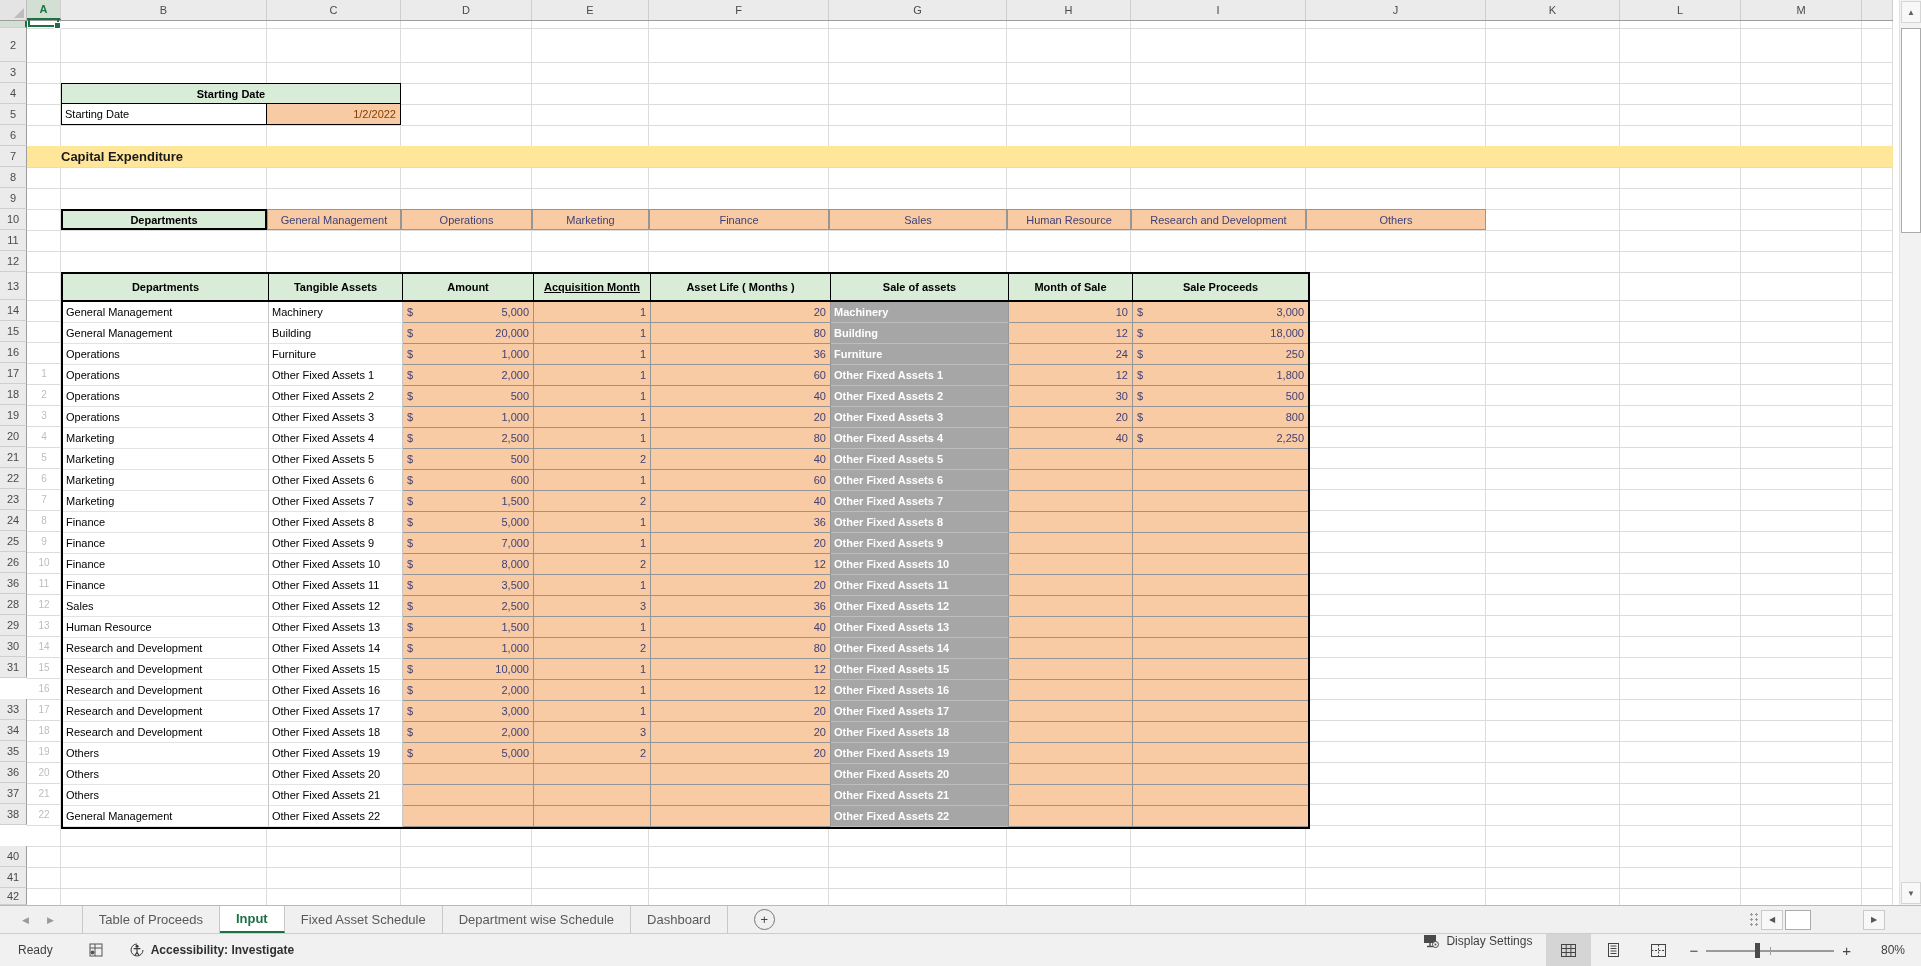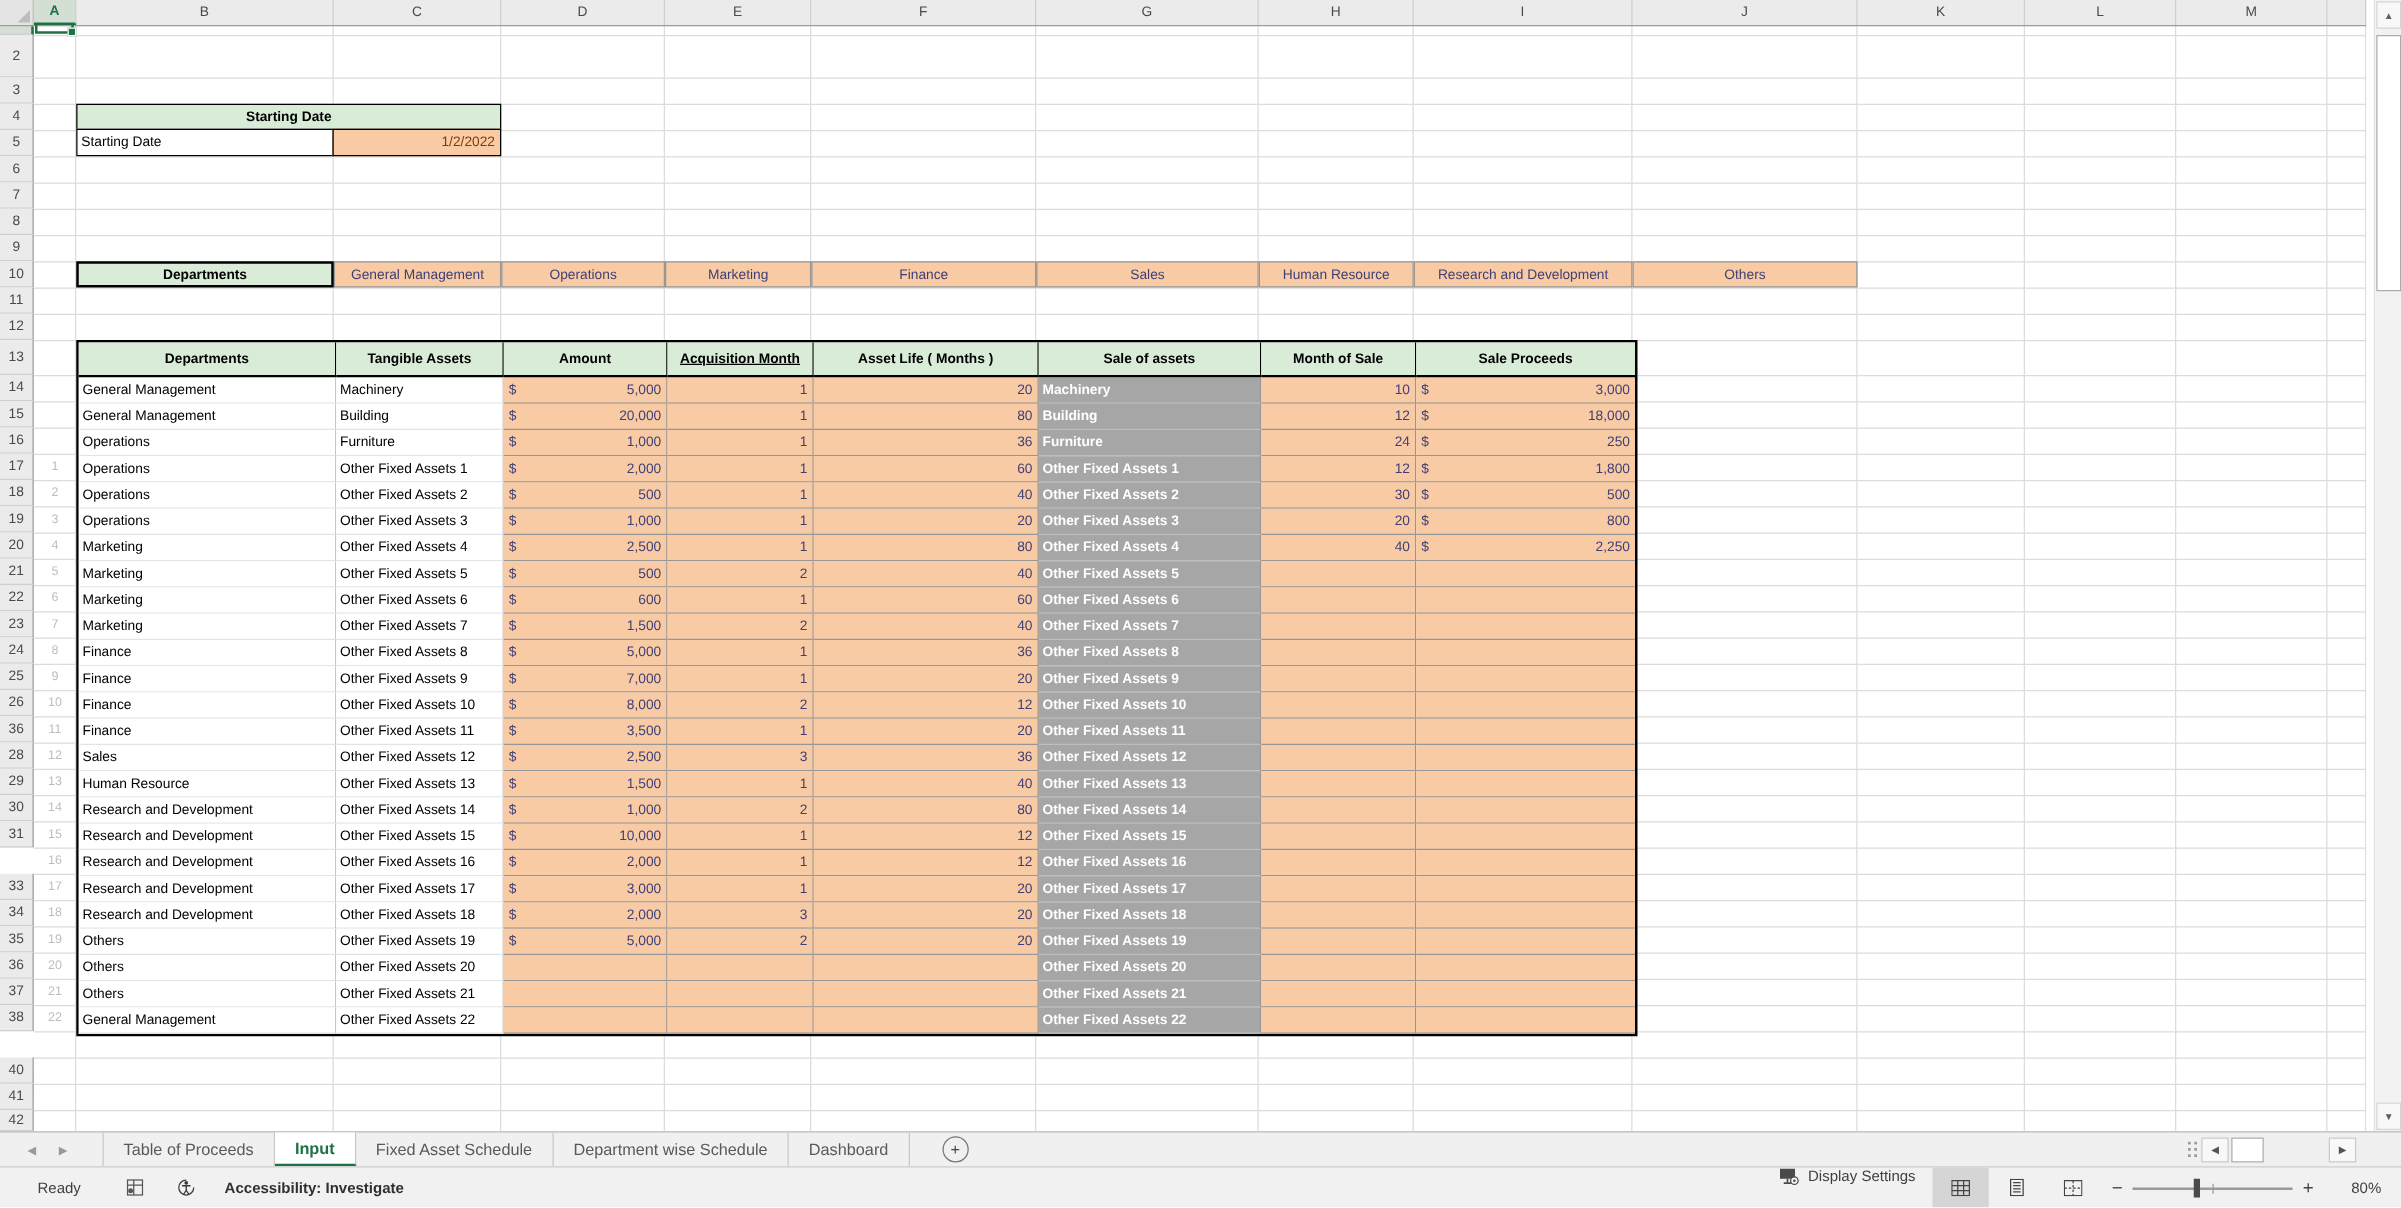--- a/index.html
+++ b/index.html
@@ -81,24 +81,24 @@
       background:radial-gradient(circle,#9a9a9a 1px,transparent 1.3px);background-size:5px 5px;}
   .hscroll{display:flex;align-items:center;width:124px;margin:0 2px;}
   .hs-btn{width:22px;height:20px;background:#F8F8F8;border:1px solid #C9C9C9;box-sizing:border-box;display:flex;
       align-items:center;justify-content:center;font-size:8px;color:#555;}
   .hs-thumb{width:26px;height:20px;background:#fff;border:1px solid #ABABAB;box-sizing:border-box;margin-left:2px;}
   .hs-track{flex:1;}
   .tab-corner{width:34px;}
   
   .status-bar{position:absolute;left:0;top:933px;width:1921px;height:33px;background:#F1F1F1;border-top:1px solid #CDCDCD;
       box-sizing:border-box;display:flex;align-items:center;font-size:12px;color:#3f3f3f;z-index:8;}
-  .sb-ready{margin-left:30px;}
+  .sb-ready{margin-left:18px;}
   .sb-icon{display:flex;align-items:center;justify-content:center;}
   .sb-macro{margin-left:36px;}
-  .sb-access{display:flex;align-items:center;margin-left:26px;gap:23px;}
+  .sb-access{display:flex;align-items:center;margin-left:26px;gap:6px;}
   .sb-access b{font-weight:bold;color:#303030;}
   .sb-right{margin-left:auto;display:flex;align-items:center;height:100%;}
   .sb-display{display:flex;align-items:flex-start;gap:6px;padding:0 14px;height:100%;}
   .view-btn{width:45px;height:100%;display:flex;align-items:center;justify-content:center;cursor:pointer;}
   .view-btn.active{background:#D5D5D5;}
   .zoom-minus,.zoom-plus{font-size:15px;color:#444;padding:0 8px;cursor:pointer;}
   .zoom-slider{position:relative;width:128px;height:33px;cursor:pointer;}
   .zs-track{position:absolute;left:0;right:0;top:16px;height:2px;background:#9a9a9a;}
   .zs-tick{position:absolute;left:50%;top:13px;width:1px;height:8px;background:#9a9a9a;}
   .zs-thumb{position:absolute;left:38%;top:9px;width:5px;height:15px;background:#4a4a4a;}
@@ -234,20 +234,23 @@
 
     <div class="selection">
         <span class="handle"></span>
       </div>
 
 
     <div class="sd-header">Starting Date</div>
     <div class="sd-label">Starting Date</div>
     <div class="sd-value">1/2/2022</div>
 
+    <div class="capex-band">
+      <span>Capital Expenditure</span>
+    </div>
 
     <div id="deptStrip">
         <div class="dept-head">Departments</div>
         <div class="dept-cell" style="left: 267px; width: 134px;">General Management</div>
         <div class="dept-cell" style="left: 401px; width: 131px;">Operations</div>
         <div class="dept-cell" style="left: 532px; width: 117px;">Marketing</div>
         <div class="dept-cell" style="left: 649px; width: 180px;">Finance</div>
         <div class="dept-cell" style="left: 829px; width: 178px;">Sales</div>
         <div class="dept-cell" style="left: 1007px; width: 124px;">Human Resource</div>
         <div class="dept-cell" style="left: 1131px; width: 175px;">Research and Development</div>

